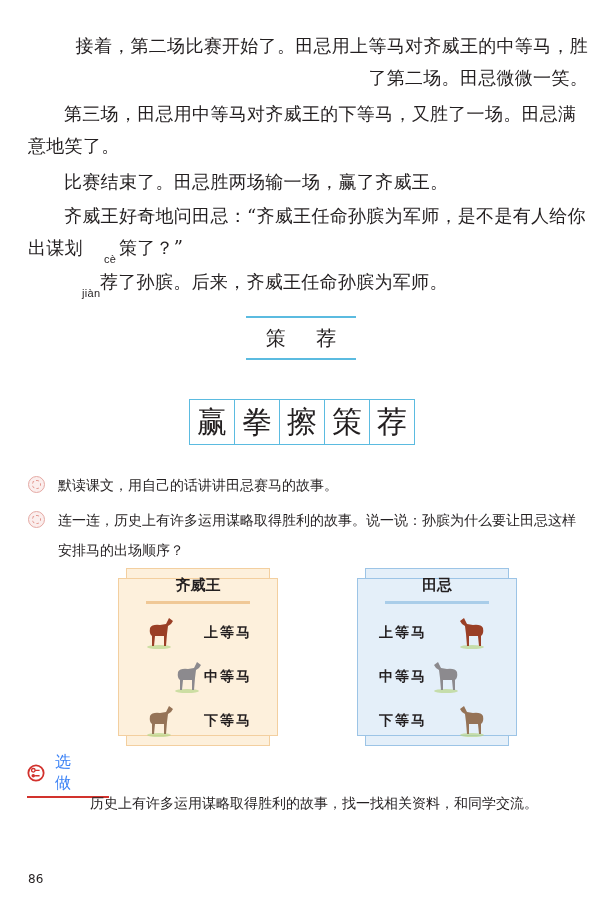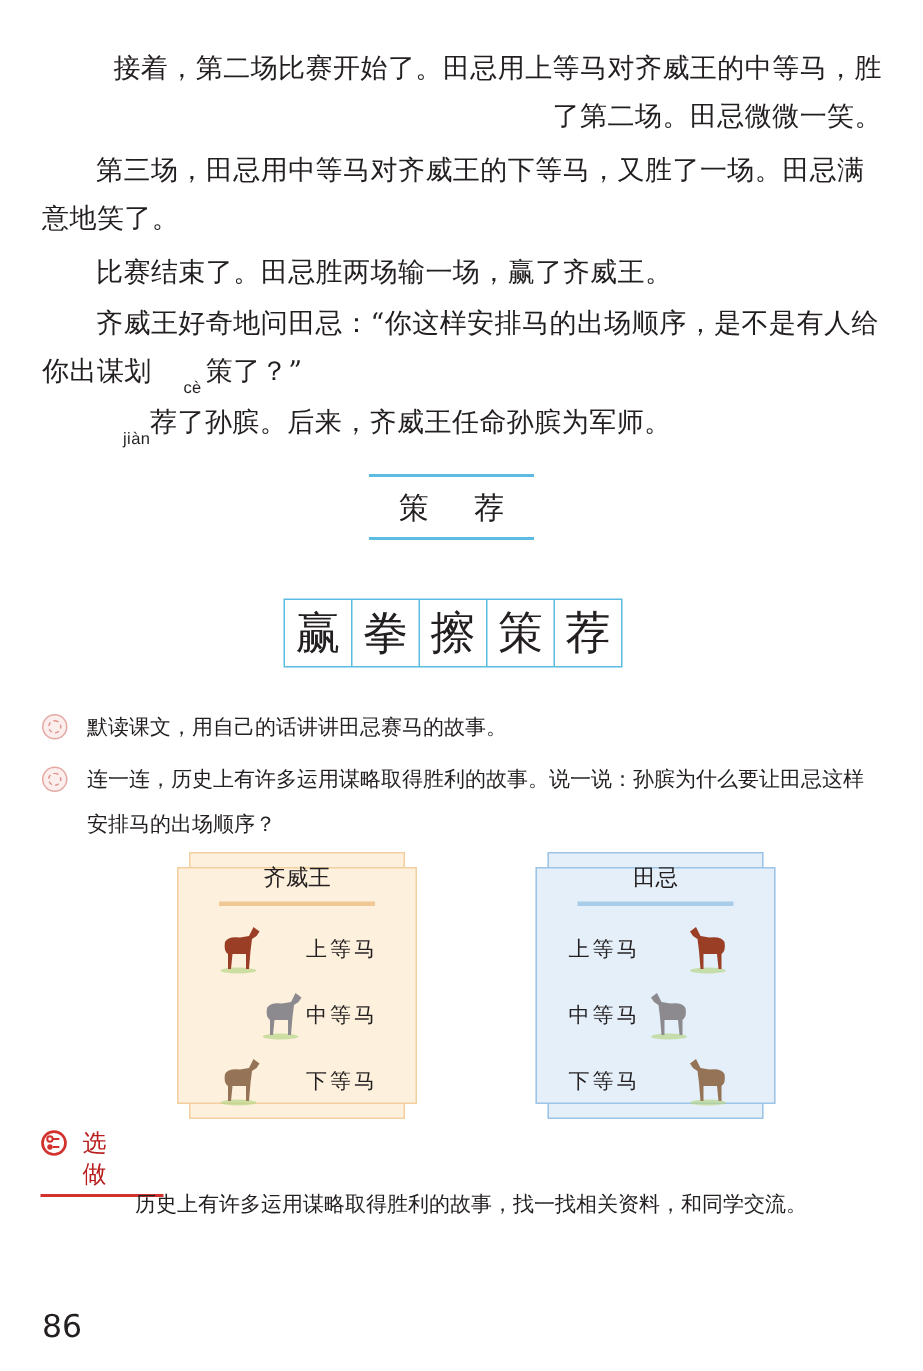--- a/index.html
+++ b/index.html
@@ -45,50 +45,50 @@
       content: ""; width: 7px; height: 7px; border-radius: 50%; border: 1px dashed #e0928a;
     }
     .ex-text { margin-left: 30px; }
     .card {
       position: absolute; top: 568px; width: 160px; height: 178px; box-sizing: border-box;
     }
     .card .frame { position: absolute; left: 8px; top: 0; right: 8px; bottom: 0; }
     .card .frame2 { position: absolute; left: 0; top: 10px; right: 0; bottom: 10px; }
     .card.qi .frame, .card.qi .frame2 { background: #fdf0dc; border: 1.5px solid #f3cf9f; }
     .card.tian .frame, .card.tian .frame2 { background: #e4eff9; border: 1.5px solid #9cc4e6; }
-    .card .inner { position: absolute; left: 0; top: 0; right: 0; bottom: 0; }
+    .card .inner { position: absolute; left: 0; top: 0; right: 0; bottom: 0; font-weight: bold; }
     .card-title {
       position: absolute; top: 8px; left: 0; right: 0; text-align: center; font-size: 15px;
     }
     .card-line { position: absolute; top: 33px; left: 28px; right: 28px; height: 3px; }
     .card.qi .card-line { background: #f0c896; }
     .card.tian .card-line { background: #a9cde9; }
     .horse-row { position: absolute; left: 0; right: 0; height: 40px; }
     .horse-label { position: absolute; font-size: 14px; top: 10px; letter-spacing: 2px; }
     .horse { position: absolute; width: 32px; height: 36px; }
     .optional {
-      position: absolute; left: 27px; top: 752px; display: flex; 
-      color: #b91c1c; font-size: 16px; border-bottom: 2px solid #d2322d; padding-bottom: 2px;
+      position: absolute; left: 27px; top: 752px; display: flex; align-items: center;
+      color: #3b82f6; font-size: 16px; border-bottom: 2px solid #d2322d; padding-bottom: 2px;
       width: 82px;
     }
     .opt-icon { width: 20px; height: 20px; margin-right: 10px; }
     .opt-label { letter-spacing: 14px; }
     .page-num {
       position: absolute; left: 28px; top: 872px; font-family: "DejaVu Sans", sans-serif;
-      font-size: 21px; color: #231f20;
+      font-size: 12px; color: #231f20;
     }
   </style>
 </head>
 <body>
 
 <p class="para indent" style="top:30px; margin:0;text-align:right;">接着，第二场比赛开始了。田忌用上等马对齐威王的中等马，胜了第二场。田忌微微一笑。</p>
 <p class="para indent" style="top:98px; margin:0;">第三场，田忌用中等马对齐威王的下等马，又胜了一场。田忌满意地笑了。</p>
 <p class="para indent" style="top:166px; margin:0;">比赛结束了。田忌胜两场输一场，赢了齐威王。</p>
 <div class="para indent" style="top:200px;">
-  <span>齐威王好奇地问田忌：“你这样安排马的出场顺序，是不是有</span><span>人给你出谋划</span><span class="ruby-wrap"><span class="pinyin">cè</span><span>策</span></span><span>了？”</span>
+  <span>齐威王好奇地问田忌：“齐威王任命孙膑为军师，是不是有</span><span>人给你出谋划</span><span class="ruby-wrap"><span class="pinyin">cè</span><span>策</span></span><span>了？”</span>
 </div>
 <div class="para indent" style="top:266px;">
   <span class="ruby-wrap"><span class="pinyin">jiàn</span><span>荐</span></span><span>了孙膑。后来，齐威王任命孙膑为军师。</span>
 </div>
 
 <div class="section-title">策 荐</div>
 
 <div class="char-grid">
   <div class="char-cell">赢</div>
   <div class="char-cell">拳</div>

